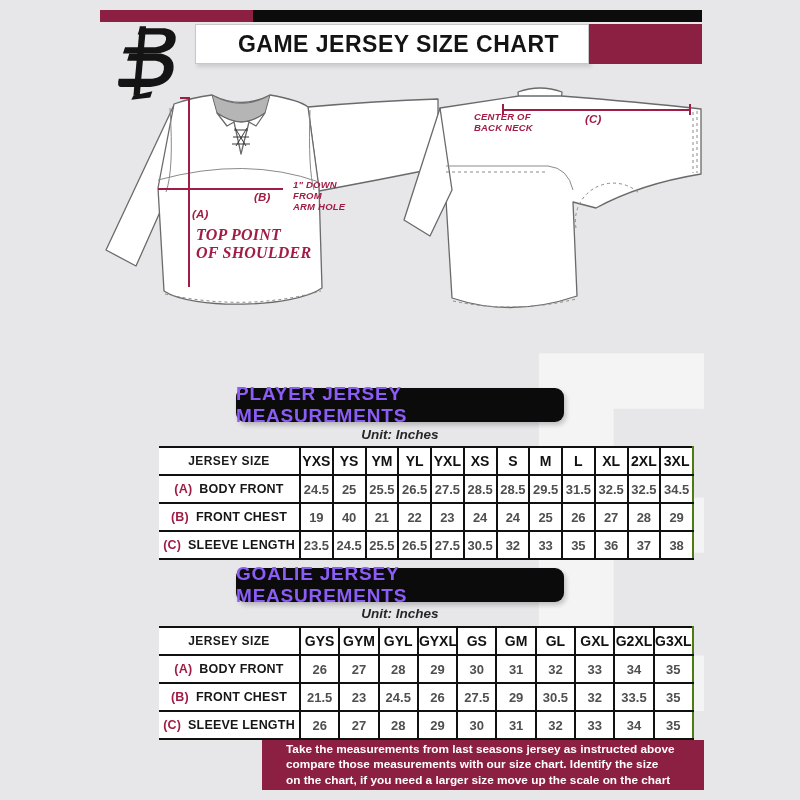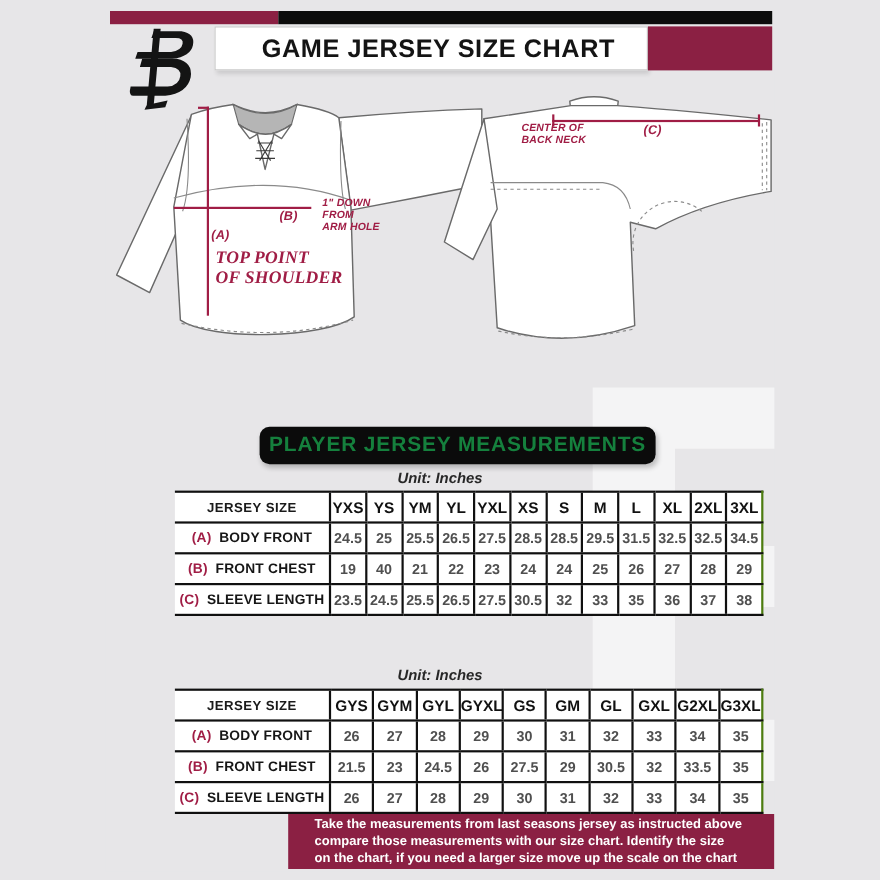--- a/index.html
+++ b/index.html
@@ -38,22 +38,22 @@
   .ann{position:absolute;color:var(--line);font-style:italic;font-weight:700;font-size:9.5px;
     line-height:1.15;white-space:pre-line;z-index:2;letter-spacing:.2px;}
   .ann.key{font-size:11.5px;font-weight:800;}
 
   
   .notice{position:absolute;left:0;top:315px;width:608px;height:47px;background:var(--maroon);color:#fff;
     display:flex;align-items:center;justify-content:center;text-align:center;
     font-size:14.5px;font-weight:600;line-height:1.5;white-space:pre-line;}
 
   
-  .pill{position:absolute;left:140px;width:360px;height:34px;background:#0b0b0b;border-radius:9px;
-    box-shadow:2px 3px 5px rgba(0,0,0,.22);color:#15803d;display:flex;align-items:center;justify-content:center;
+  .pill{position:absolute;left:140px;width:328px;height:34px;background:#0b0b0b;border-radius:9px;
+    box-shadow:2px 3px 5px rgba(0,0,0,.22);color:#8b5cf6;display:flex;align-items:center;justify-content:center;
     font-size:19px;font-weight:800;letter-spacing:.8px;}
   .unit{position:absolute;left:0;width:608px;text-align:center;font-size:13.5px;font-weight:700;
     font-style:italic;color:#272727;}
 
   
   .tblwrap{position:absolute;left:37px;width:534px;}
   table.sizes{border-collapse:collapse;table-layout:fixed;width:534px;background:transparent;margin-left:26px;}
   table.sizes th,table.sizes td{padding:0;height:28px;text-align:center;vertical-align:middle;background:#fff;}
   table.sizes thead th,table.sizes thead td{border-top:2px solid #101010;border-bottom:2px solid #101010;}
   table.sizes tbody td{border-bottom:2px solid #101010;}
@@ -226,20 +226,21 @@
               <td class="val vcol">33</td>
               <td class="val vcol">35</td>
               <td class="val vcol">36</td>
               <td class="val vcol">37</td>
               <td class="val vcol last">38</td>
             </tr>
           </tbody>
         </table>
       </div>
 
+    <div class="pill" style="top:558px;">GOALIE JERSEY MEASUREMENTS</div>
     <div class="unit" style="top:596px;">Unit: Inches</div>
     <div class="tblwrap" style="top:616px;">
         <table class="sizes">
           <colgroup>
             <col style="width: 141px;">
             <col style="width: 39.3px;">
             <col style="width: 39.3px;">
             <col style="width: 39.3px;">
             <col style="width: 39.3px;">
             <col style="width: 39.3px;">

